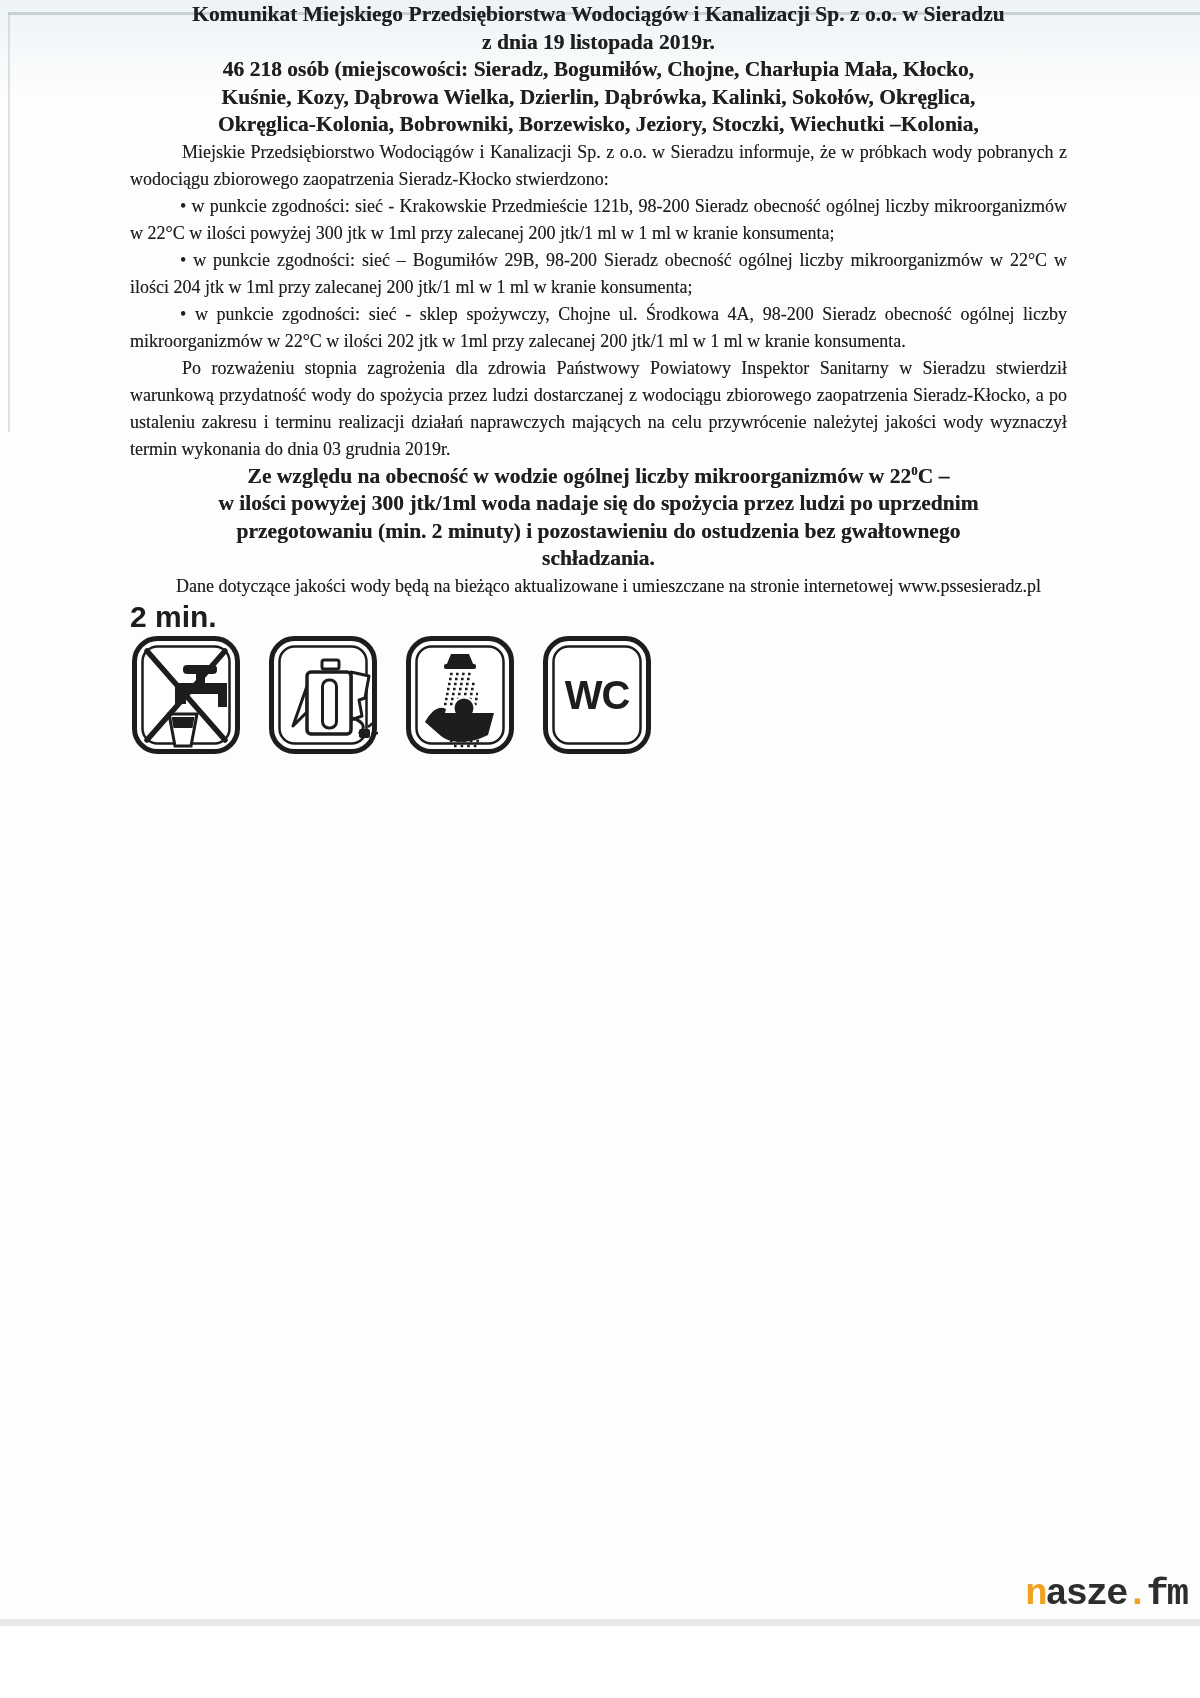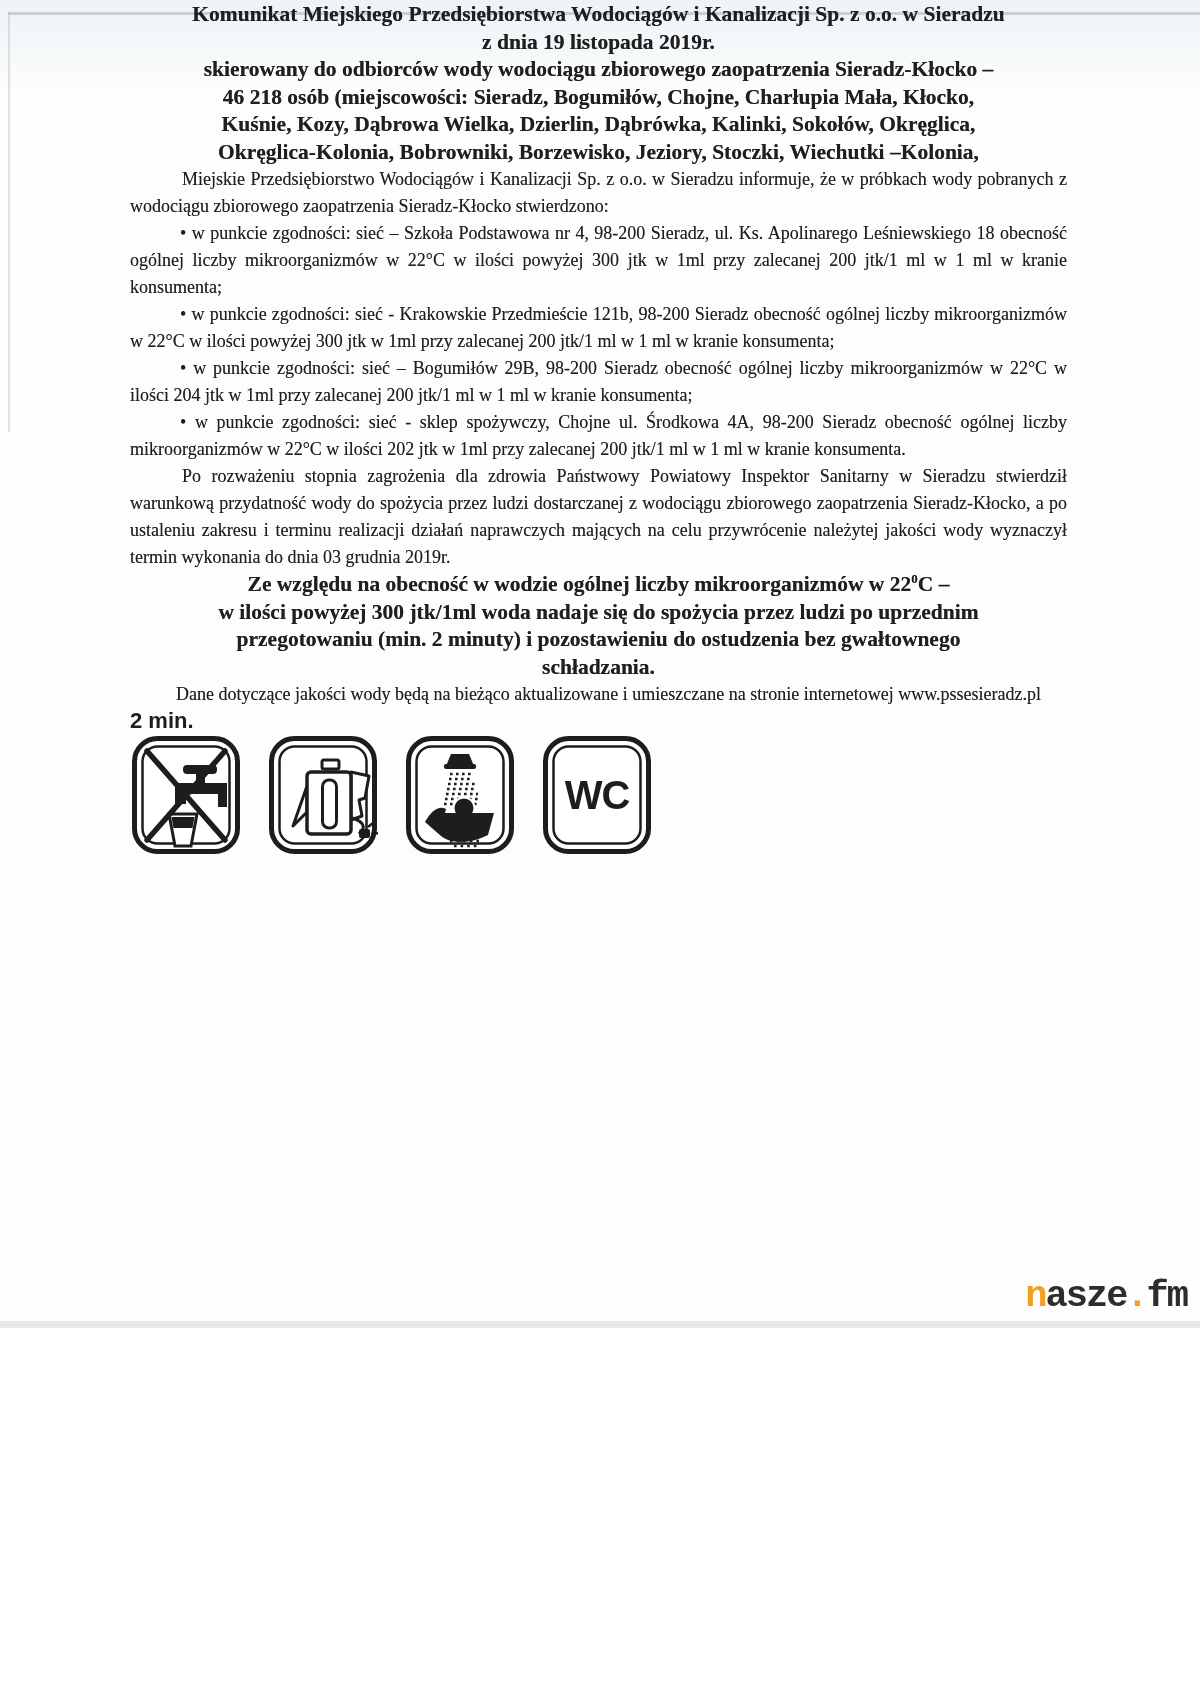--- a/index.html
+++ b/index.html
@@ -1,19 +1,19 @@
 <!DOCTYPE html>
 <html lang="pl" style="--ink: #1f1f1f; --logo-orange: #F0A11E; --logo-dark: #2D2D2D;"><head>
 <meta charset="utf-8">
 <style>
   html, body { margin: 0; padding: 0; background: #ffffff; }
   .page {
     position: relative;
     width: 1200px;
-    height: 1328px;
+    height: 1626px;
     background: #fdfdfd;
     overflow: hidden;
     font-family: "Liberation Serif", serif;
     color: var(--ink, #1f1f1f);
   }
   .page::before { 
     content: '';
     position: absolute;
     left: 0; right: 0; top: 0;
     height: 95px;
@@ -73,21 +73,21 @@
     text-shadow: 0 0 .5px rgba(25,25,25,.65);
     font-family: Liberation Serif, serif;
   }
   .notice sup { font-size: 13px; vertical-align: super; line-height: 0; }
   .update { margin-top: 47px; text-indent: 46px; }
   .boil-label {
     margin-top: 50px;
     margin-left: 353px;
     font-family: "Liberation Sans", sans-serif;
     font-weight: bold;
-    font-size: 22px;
+    font-size: 30px;
     color: #1d1d1d;
   }
   .icons-row {
     margin-top: 4px;
     margin-left: 230px;
     display: flex;
     gap: 25px;
   }
   .picto { width: 112px; height: 122px; color: #1d1d1d; }
   .logo {
@@ -112,29 +112,27 @@
   <div class="edge-left"></div>
 
   <div class="content">
 
     <div class="title">
       <div>Komunikat Miejskiego Przedsiębiorstwa Wodociągów i Kanalizacji Sp. z o.o. w Sieradzu</div>
       <div>z dnia 19 listopada 2019r.</div>
     </div>
 
     <div class="addressee">
-      <div>skierowany do odbiorców wody wodociągu zbiorowego zaopatrzenia Sieradz-Kłocko –</div>
       <div>46 218 osób (miejscowości: Sieradz, Bogumiłów, Chojne, Charłupia Mała, Kłocko,</div>
       <div>Kuśnie, Kozy, Dąbrowa Wielka, Dzierlin, Dąbrówka, Kalinki, Sokołów, Okręglica,</div>
       <div>Okręglica-Kolonia, Bobrowniki, Borzewisko, Jeziory, Stoczki, Wiechutki –Kolonia,</div>
     </div>
 
     <p class="para intro">Miejskie Przedsiębiorstwo Wodociągów i Kanalizacji Sp. z o.o. w Sieradzu informuje, że w próbkach wody pobranych z wodociągu zbiorowego zaopatrzenia Sieradz-Kłocko stwierdzono:</p>
 
-    <p class="para bullet">• w punkcie zgodności: sieć – Szkoła Podstawowa nr 4, 98-200 Sieradz, ul. Ks. Apolinarego Leśniewskiego 18 obecność ogólnej liczby mikroorganizmów w 22°C w ilości powyżej 300 jtk w 1ml przy zalecanej 200 jtk/1 ml w 1 ml w kranie konsumenta;</p>
     <p class="para bullet">• w punkcie zgodności: sieć - Krakowskie Przedmieście 121b, 98-200 Sieradz obecność ogólnej liczby mikroorganizmów w 22°C w ilości powyżej 300 jtk w 1ml przy zalecanej 200 jtk/1 ml w 1 ml w kranie konsumenta;</p>
     <p class="para bullet">• w punkcie zgodności: sieć – Bogumiłów 29B, 98-200 Sieradz obecność ogólnej liczby mikroorganizmów w 22°C w ilości 204 jtk w 1ml przy zalecanej 200 jtk/1 ml w 1 ml w kranie konsumenta;</p>
     <p class="para bullet">• w punkcie zgodności:  sieć - sklep spożywczy, Chojne ul. Środkowa 4A, 98-200 Sieradz obecność ogólnej liczby mikroorganizmów w 22°C w ilości 202 jtk w 1ml przy zalecanej 200 jtk/1 ml w 1 ml w kranie konsumenta.</p>
 
     <p class="para decision">Po rozważeniu stopnia zagrożenia dla zdrowia Państwowy Powiatowy Inspektor Sanitarny w Sieradzu stwierdził warunkową przydatność wody do spożycia przez ludzi dostarczanej z wodociągu zbiorowego zaopatrzenia Sieradz-Kłocko, a po ustaleniu zakresu i terminu realizacji działań naprawczych mających na celu przywrócenie należytej jakości wody wyznaczył termin wykonania do dnia 03 grudnia 2019r.</p>
 
     <div class="notice">
       <div><span>Ze względu na obecność w wodzie ogólnej liczby mikroorganizmów w 22</span><sup>0</sup><span>C –</span></div>
       <div>w ilości powyżej 300 jtk/1ml woda nadaje się do spożycia przez ludzi po uprzednim</div>
       <div>przegotowaniu (min. 2 minuty) i pozostawieniu do ostudzenia bez gwałtownego</div>

